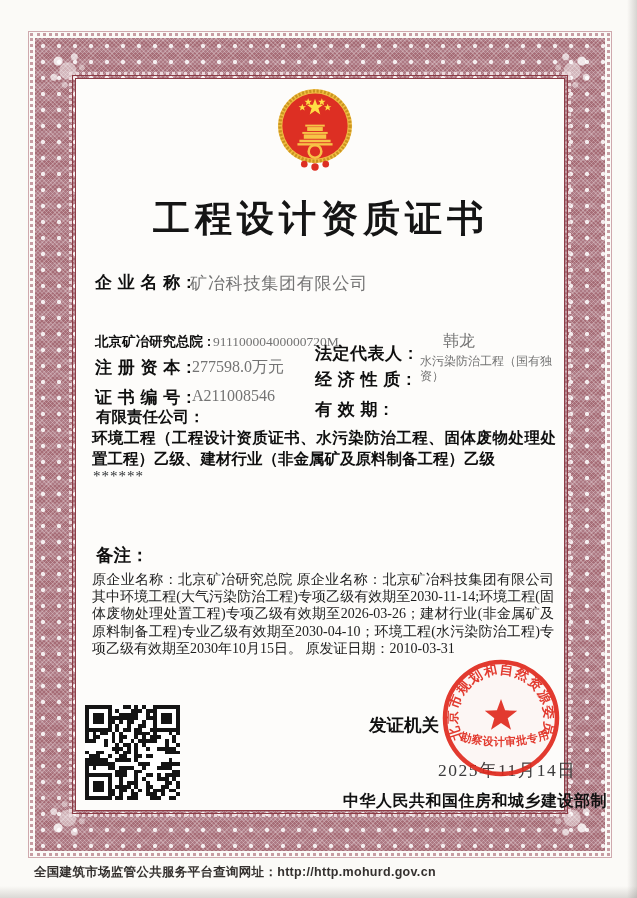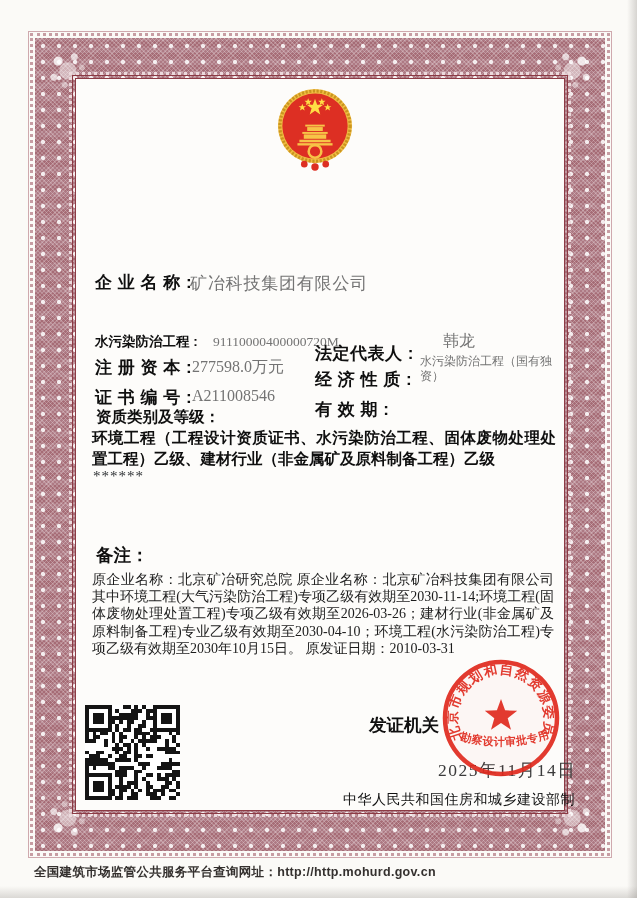--- a/index.html
+++ b/index.html
@@ -55,21 +55,21 @@
     font-size:14px;line-height:17.2px;color:#1c1c1c;text-align:justify;}
 
   .qr{position:absolute;left:85px;top:705px;width:95px;height:95px;display:grid;
     grid-template-columns:repeat(25,1fr);grid-template-rows:repeat(25,1fr);background:#fff;}
   .qr i{background:#141414;display:block;}
 
   .issuer{position:absolute;left:369px;top:713px;font-weight:bold;font-size:17.5px;color:#0f0f0f;z-index:2;}
   .seal{position:absolute;left:436px;top:653px;width:130px;height:130px;z-index:4;opacity:.92;}
   .date{position:absolute;left:438px;top:758px;font-family:"Liberation Serif","DejaVu Serif",serif;
     font-size:17.5px;letter-spacing:1.5px;color:#3b3b3b;z-index:3;}
-  .made-by{position:absolute;left:343px;top:791px;font-weight:normal;font-size:14px;color:#111;letter-spacing:.5px;}
+  .made-by{position:absolute;left:343px;top:791px;font-weight:bold;font-size:16px;color:#111;letter-spacing:.5px;}
   .query{position:absolute;left:34px;top:864px;font-weight:bold;font-size:12.5px;color:#34302e;letter-spacing:.3px;}
 </style>
 </head>
 <body>
 
 <div class="sheet">
 
   <div class="frame">
     <div class="f1"></div>
     <div class="f2"></div>
@@ -103,48 +103,49 @@
         <rect x="24" y="54" width="32" height="2.6"></rect>
         <rect x="22" y="57.5" width="36" height="2.4"></rect>
       </g>
       <circle cx="40" cy="66" r="6.5" fill="none" stroke="#f7c447" stroke-width="2.6"></circle>
       <circle cx="29" cy="79" r="3.4" fill="#dd2f23"></circle>
       <circle cx="40" cy="82" r="3.8" fill="#dd2f23"></circle>
       <circle cx="51" cy="79" r="3.4" fill="#dd2f23"></circle>
     </svg>
   </div>
 
+  <h1 class="title">工程设计资质证书</h1>
 
   <div class="row" style="top:271px">
     <b class="lab">企 业 名 称 :</b>
     <span class="val" style="left:95px;font-size:17px;letter-spacing:.8px">矿冶科技集团有限公司</span>
   </div>
 
 
   <div class="row" style="top:330px">
-    <b class="lab-sm abs" style="left:0;top:3px">水污染防治工程 :</b>
+    <b class="lab-sm abs" style="left:0;top:3px">北京矿冶研究总院 :</b>
     <span class="val" style="left:118px;top:4px;font-size:13.5px">91110000400000720M</span>
     <b class="lab abs" style="left:220px">法定代表人 :</b>
     <span class="val" style="left:348px">韩龙</span>
   </div>
 
   <div class="row" style="top:356px">
     <b class="lab">注 册 资 本 :</b>
     <span class="val" style="left:97px">277598.0万元</span>
     <b class="lab abs" style="left:220px">经 济 性 质 :</b>
     <span class="val val-wrap" style="left:325px;top:-2px;width:132px;font-size:12px">水污染防治工程（国有独资）</span>
   </div>
 
   <div class="row" style="top:386px">
     <b class="lab">证 书 编 号 :</b>
     <span class="val" style="left:97px">A211008546</span>
     <b class="lab abs" style="left:220px">有   效   期 :</b>
   </div>
 
-  <div class="qhead">资质类别及等级：</div>
+  <div class="qhead">有限责任公司：</div>
   <div class="qtext">环境工程（工程设计资质证书、水污染防治工程、固体废物处理处置工程）乙级、建材行业（非金属矿及原料制备工程）乙级</div>
   <div class="masked">******</div>
 
   <div class="remark-label">备注：</div>
   <div class="remark-text">原企业名称：北京矿冶研究总院  原企业名称：北京矿冶科技集团有限公司其中环境工程(大气污染防治工程)专项乙级有效期至2030-11-14;环境工程(固体废物处理处置工程)专项乙级有效期至2026-03-26；建材行业(非金属矿及原料制备工程)专业乙级有效期至2030-04-10；环境工程(水污染防治工程)专项乙级有效期至2030年10月15日。  原发证日期：2010-03-31</div>
 
   <div class="qr">
       <i style="grid-area:1/1"></i>
       <i style="grid-area:1/2"></i>
       <i style="grid-area:1/3"></i>

